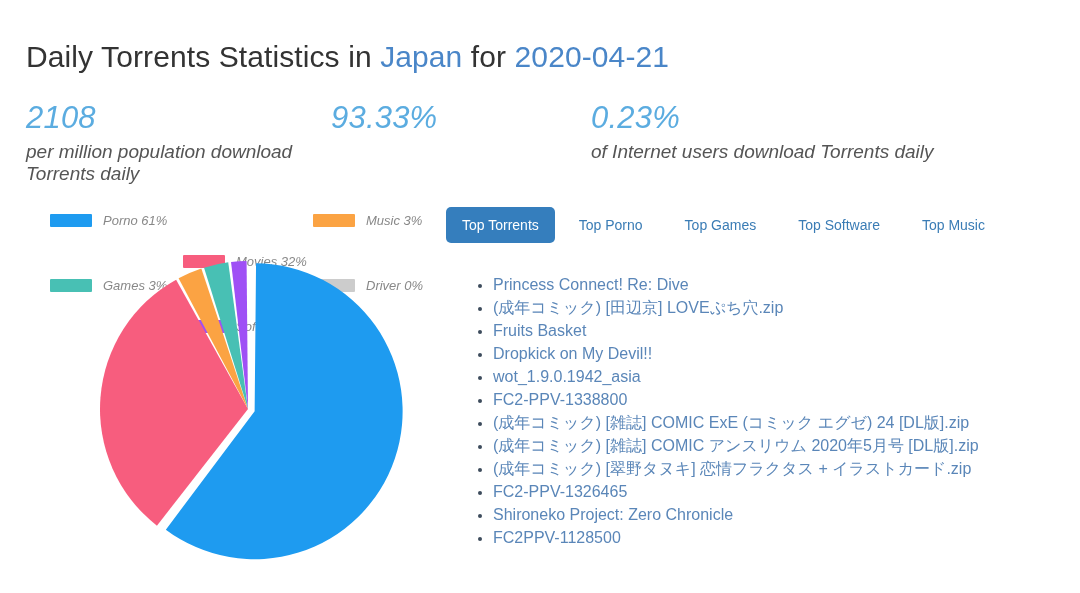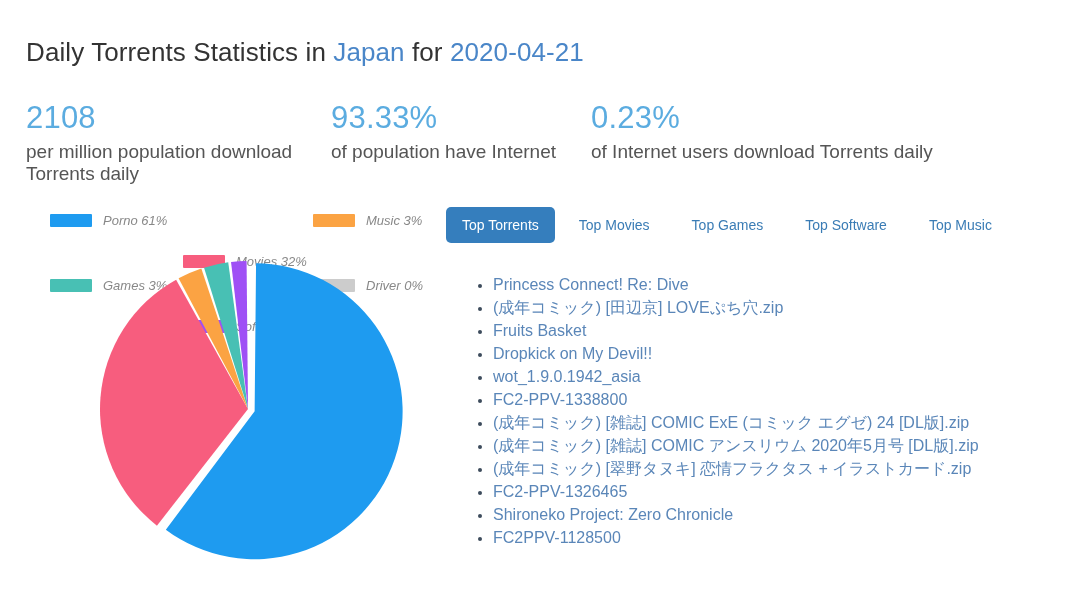--- a/index.html
+++ b/index.html
@@ -14,41 +14,41 @@
     color: #333333;
     overflow: hidden;
     position: relative;
   }
 
   
   .page-heading {
     position: absolute;
     left: 26px;
     top: 20px;
-    font-size: 26px;
+    font-size: 30px;
     font-weight: 400;
     color: #333333;
     letter-spacing: 0.1px;
     white-space: nowrap;
   }
   .page-heading .lnk {
     color: #4a86c8;
     text-decoration: none;
     cursor: pointer;
   }
 
   
   .stats-row {
     position: absolute;
     left: 26px;
     top: 100px;
     width: 1030px;
     display: flex;
   }
-  .stat-col { flex: 0 0 auto; }
+  .stat-col { flex: 0 0 auto; font-style: italic; }
   .stat-col.c1 { width: 305px; }
   .stat-col.c2 { width: 260px; }
   .stat-col.c3 { width: 400px; }
   .stat-value {
     font-size: 31px;
     color: #5bace0;
     line-height: 36px;
     font-weight: 400;
     letter-spacing: 0.2px;
   }
@@ -181,21 +181,20 @@
   <span>Daily Torrents Statistics in </span><a class="lnk" href="#">Japan</a><span> for </span><a class="lnk" href="#">2020-04-21</a>
 </h1>
 
 <div class="stats-row">
   <div class="stat-col c1">
     <div class="stat-value">2108</div>
     <div class="stat-label">per million population download Torrents daily</div>
   </div>
   <div class="stat-col c2">
     <div class="stat-value">93.33%</div>
-    <div class="stat-label">of population have Internet</div>
   </div>
   <div class="stat-col c3">
     <div class="stat-value">0.23%</div>
     <div class="stat-label">of Internet users download Torrents daily</div>
   </div>
 </div>
 
 <div class="lower">
 
   <div class="chart-panel">
@@ -236,21 +235,21 @@
           <path d="M 222 166 L 205.04 18.97 A 148 148 0 0 1 220.58 18.01 Z" fill="#9f50f5"></path>
         </svg>
     </div>
 
   </div>
 
   <div class="right-panel">
 
     <div class="tabs">
       <div class="tab active">Top Torrents</div>
-      <div class="tab t-movies">Top Movies</div>
+      <div class="tab t-movies">Top Porno</div>
       <div class="tab t-games">Top Games</div>
       <div class="tab t-software">Top Software</div>
       <div class="tab t-music">Top Music</div>
     </div>
 
     <ul class="torrent-list" id="torrent-list">
         <li><a href="#">Princess Connect! Re: Dive</a></li>
         <li><a href="#">(成年コミック) [田辺京] LOVEぷち穴.zip</a></li>
         <li><a href="#">Fruits Basket</a></li>
         <li><a href="#">Dropkick on My Devil!!</a></li>

